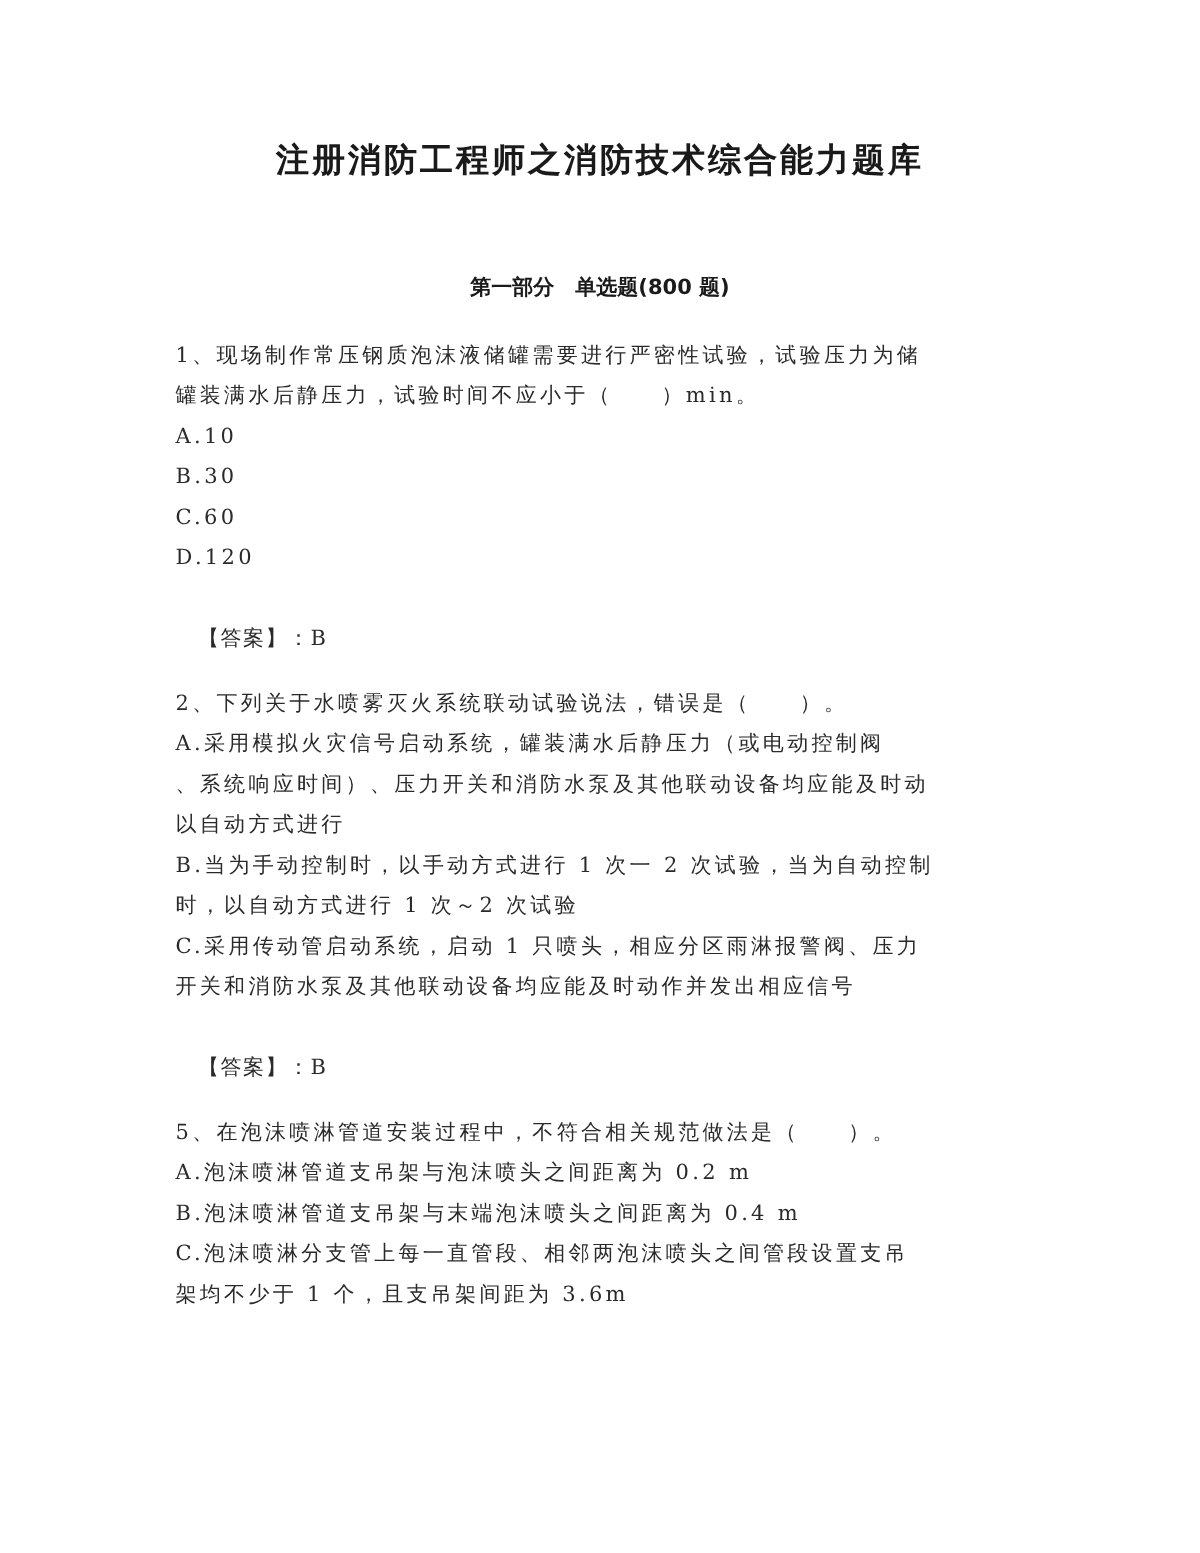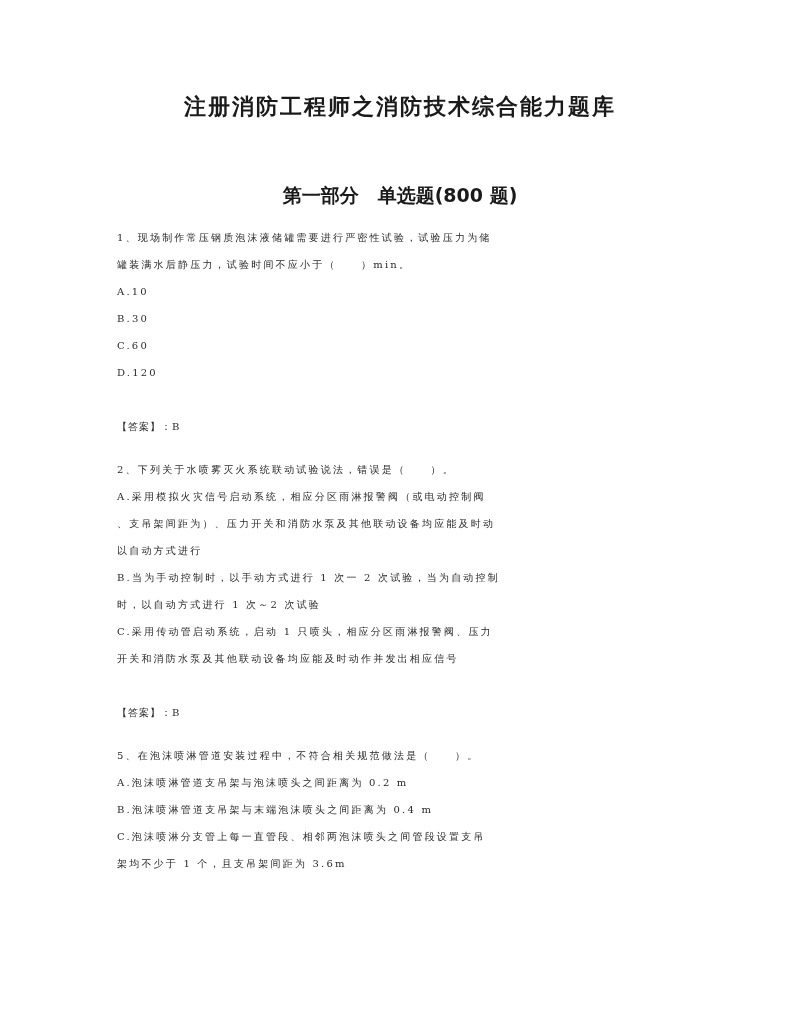--- a/index.html
+++ b/index.html
@@ -32,44 +32,45 @@
       letter-spacing: 2px;
       color: #1a1a1a;
     }
     .section-title {
       position: absolute;
       top: 183px;
       left: 0;
       width: 800px;
       text-align: center;
       font-family: "DejaVu Sans", sans-serif;
-      font-size: 19px;
+      font-size: 14px;
       font-weight: bold;
       color: #1a1a1a;
     }
     .content {
       position: absolute;
       left: 117px;
       top: 224px;
       width: 570px;
       font-family: "DejaVu Serif", serif;
-      font-size: 10px;
+      font-size: 14px;
       line-height: 27px;
       color: #2a2a2a;
       letter-spacing: 2.2px;
     }
     .line {
       white-space: nowrap;
       height: 27px;
     }
     .gap {
       height: 27px;
     }
     .answer {
       letter-spacing: 1px;
+      margin-left: 15px;
     }
   </style>
 </head>
 <body>
 
 <div class="page">
   <div class="doc-title">注册消防工程师之消防技术综合能力题库</div>
   <div class="section-title">第一部分　单选题(800 题)</div>
 
   <div class="content">
@@ -83,22 +84,22 @@
       <div class="line">D.120</div>
       <div class="gap"></div>
       <div class="line answer">
         <span>【答案】：</span><span>B</span>
       </div>
       <div class="gap" style="height:16px"></div>
     </div>
 
     <div>
       <div class="line">2、下列关于水喷雾灭火系统联动试验说法，错误是（　　）。</div>
-      <div class="line">A.采用模拟火灾信号启动系统，相应分区雨淋报警阀（或电动控制阀</div>
-      <div class="line">、支吊架间距为）、压力开关和消防水泵及其他联动设备均应能及时动</div>
+      <div class="line">A.采用模拟火灾信号启动系统，罐装满水后静压力（或电动控制阀</div>
+      <div class="line">、系统响应时间）、压力开关和消防水泵及其他联动设备均应能及时动</div>
       <div class="line">以自动方式进行</div>
       <div class="line">B.当为手动控制时，以手动方式进行 1 次一 2 次试验，当为自动控制</div>
       <div class="line">时，以自动方式进行 1 次～2 次试验</div>
       <div class="line">C.采用传动管启动系统，启动 1 只喷头，相应分区雨淋报警阀、压力</div>
       <div class="line">开关和消防水泵及其他联动设备均应能及时动作并发出相应信号</div>
       <div class="gap"></div>
       <div class="line answer">
         <span>【答案】：</span><span>B</span>
       </div>
       <div class="gap" style="height:16px"></div>

